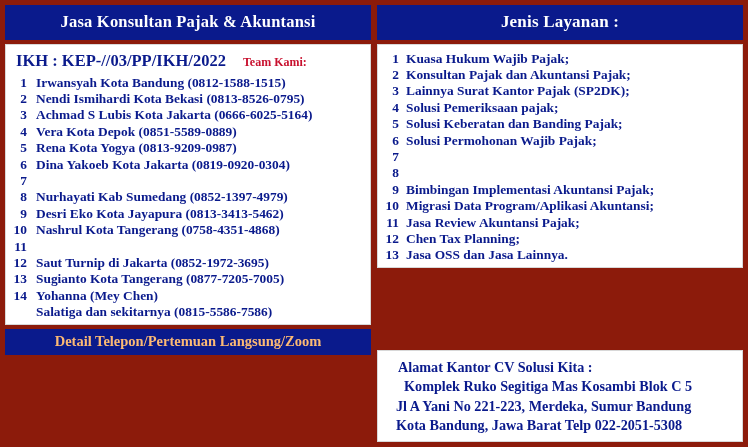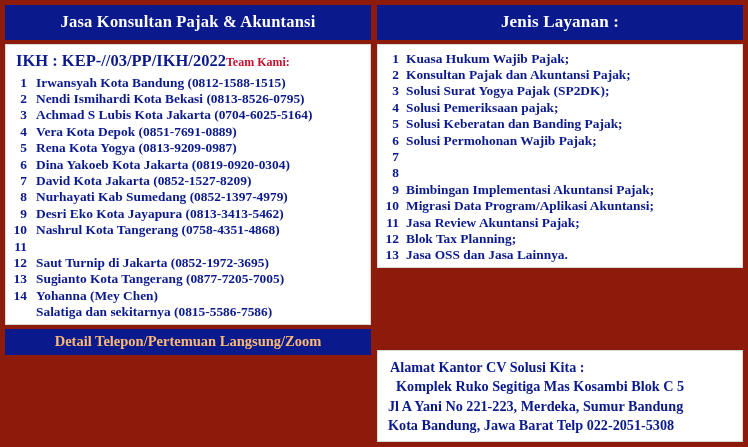--- a/index.html
+++ b/index.html
@@ -44,21 +44,21 @@
 
   .white-box {
     background: #ffffff;
     border: 1px solid #d8d8d8;
     padding: 5px 6px 4px;
   }
 
   .headline {
     display: flex;
     align-items: baseline;
-    gap: 0;
+    gap: 17px;
     padding: 1px 2px 3px 4px;
     white-space: nowrap;
   }
   .headline .ikh {
     color: #0a1a8c;
     font-weight: bold;
     font-size: 16.5px;
   }
   .headline .team {
     color: #c8102e;
@@ -112,20 +112,21 @@
     background: #ffffff;
     border: 1px solid #d8d8d8;
     padding: 7px 6px 5px 10px;
   }
   .addr-box div {
     color: #0a1a8c;
     font-weight: bold;
     font-size: 14.2px;
     line-height: 1.38;
     white-space: nowrap;
+    margin-left: 8px;
   }
   .addr-box div.first { padding-left: 2px; }
   .addr-box div.ind { padding-left: 8px; }
 
   .spacer { flex: 1; }
 </style>
 </head>
 <body>
 
 <div class="page">
@@ -144,37 +145,36 @@
         <li>
           <span class="num">1</span>
           <span class="txt">Irwansyah Kota  Bandung (0812-1588-1515)</span>
         </li>
         <li>
           <span class="num">2</span>
           <span class="txt">Nendi Ismihardi Kota Bekasi (0813-8526-0795)</span>
         </li>
         <li>
           <span class="num">3</span>
-          <span class="txt">Achmad S Lubis Kota Jakarta  (0704-6025-5164)</span>
+          <span class="txt">Achmad S Lubis Kota Jakarta  (0666-6025-5164)</span>
         </li>
         <li>
           <span class="num">4</span>
-          <span class="txt">Vera  Kota Depok (0851-7691-0889)</span>
+          <span class="txt">Vera  Kota Depok (0851-5589-0889)</span>
         </li>
         <li>
           <span class="num">5</span>
           <span class="txt">Rena Kota Yogya (0813-9209-0987)</span>
         </li>
         <li>
           <span class="num">6</span>
           <span class="txt">Dina Yakoeb Kota Jakarta (0819-0920-0304)</span>
         </li>
         <li>
           <span class="num">7</span>
-          <span class="txt">David Kota Jakarta (0852-1527-8209)</span>
         </li>
         <li>
           <span class="num">8</span>
           <span class="txt">Nurhayati Kab Sumedang (0852-1397-4979)</span>
         </li>
         <li>
           <span class="num">9</span>
           <span class="txt">Desri Eko Kota Jayapura (0813-3413-5462)</span>
         </li>
         <li>
@@ -215,21 +215,21 @@
         <li>
           <span class="num">1</span>
           <span class="txt">Kuasa Hukum Wajib Pajak;</span>
         </li>
         <li>
           <span class="num">2</span>
           <span class="txt">Konsultan Pajak dan Akuntansi Pajak;</span>
         </li>
         <li>
           <span class="num">3</span>
-          <span class="txt">Solusi Surat  Yogya Pajak (SP2DK);</span>
+          <span class="txt">Lainnya Surat  Kantor Pajak (SP2DK);</span>
         </li>
         <li>
           <span class="num">4</span>
           <span class="txt">Solusi Pemeriksaan pajak;</span>
         </li>
         <li>
           <span class="num">5</span>
           <span class="txt">Solusi Keberatan dan Banding Pajak;</span>
         </li>
         <li>
@@ -249,21 +249,21 @@
         <li>
           <span class="num">10</span>
           <span class="txt">Migrasi Data Program/Aplikasi Akuntansi;</span>
         </li>
         <li>
           <span class="num">11</span>
           <span class="txt">Jasa Review Akuntansi Pajak;</span>
         </li>
         <li>
           <span class="num">12</span>
-          <span class="txt">Blok Tax Planning;</span>
+          <span class="txt">Chen Tax Planning;</span>
         </li>
         <li>
           <span class="num">13</span>
           <span class="txt">Jasa OSS dan Jasa Lainnya.</span>
         </li>
       </ul>
     </div>
 
     <div class="spacer"></div>
 

